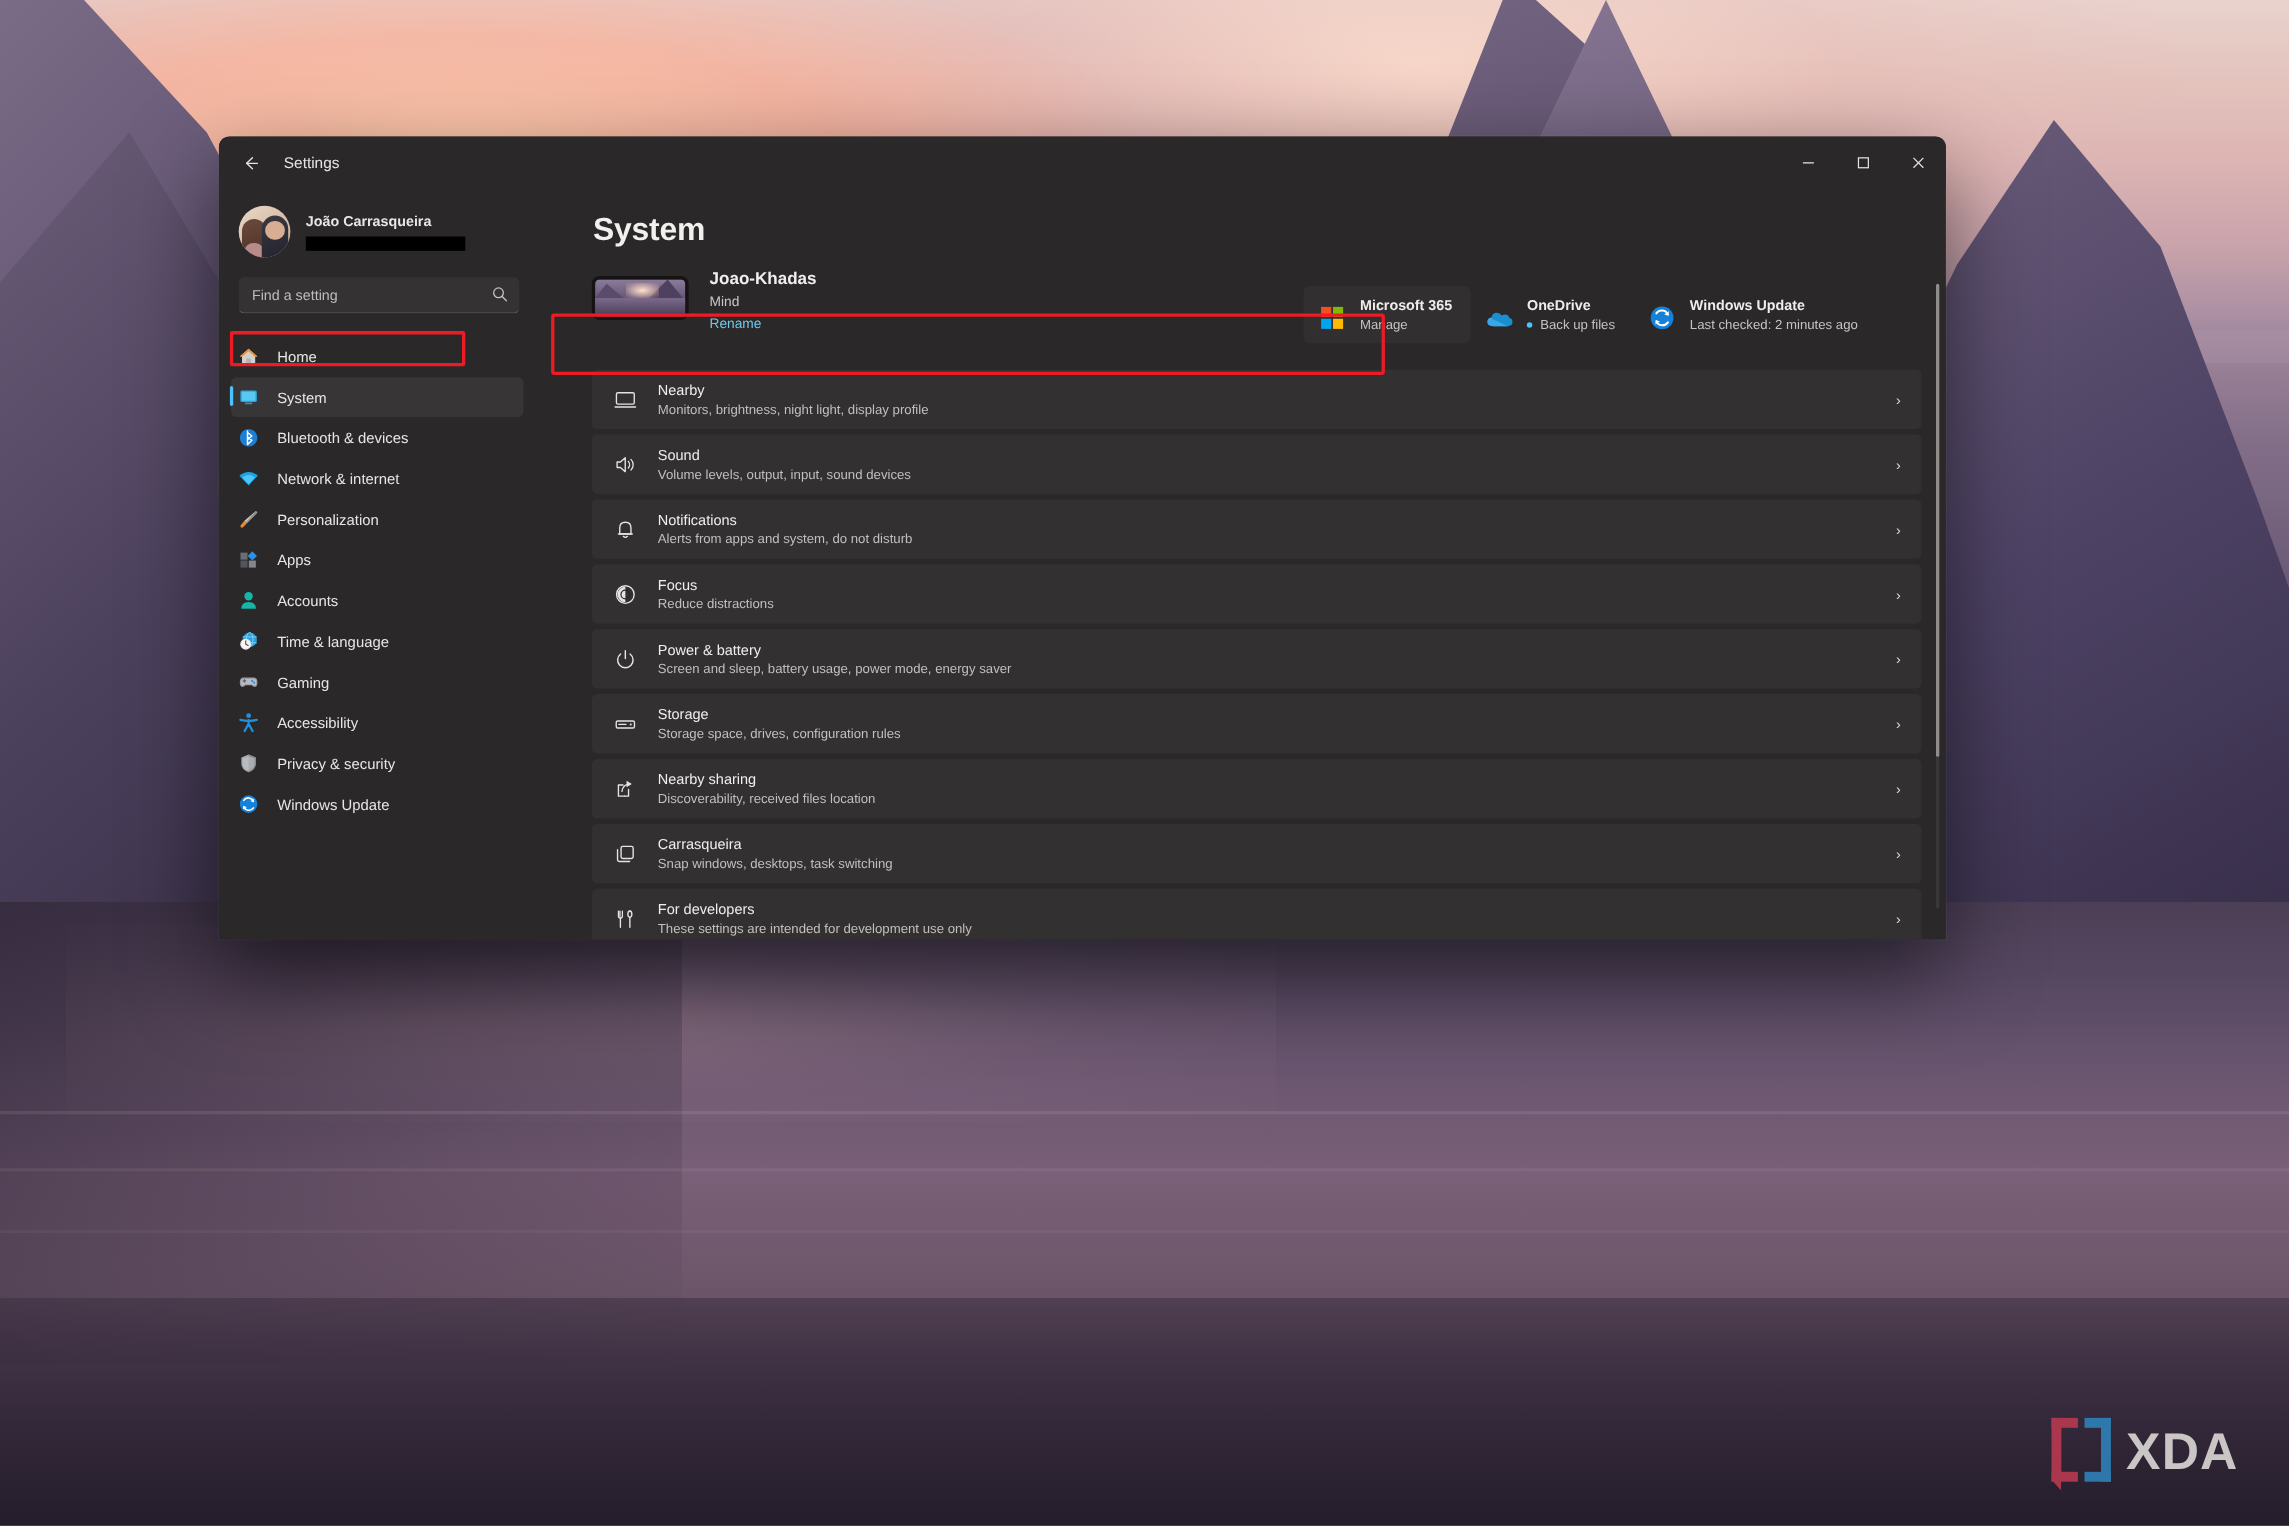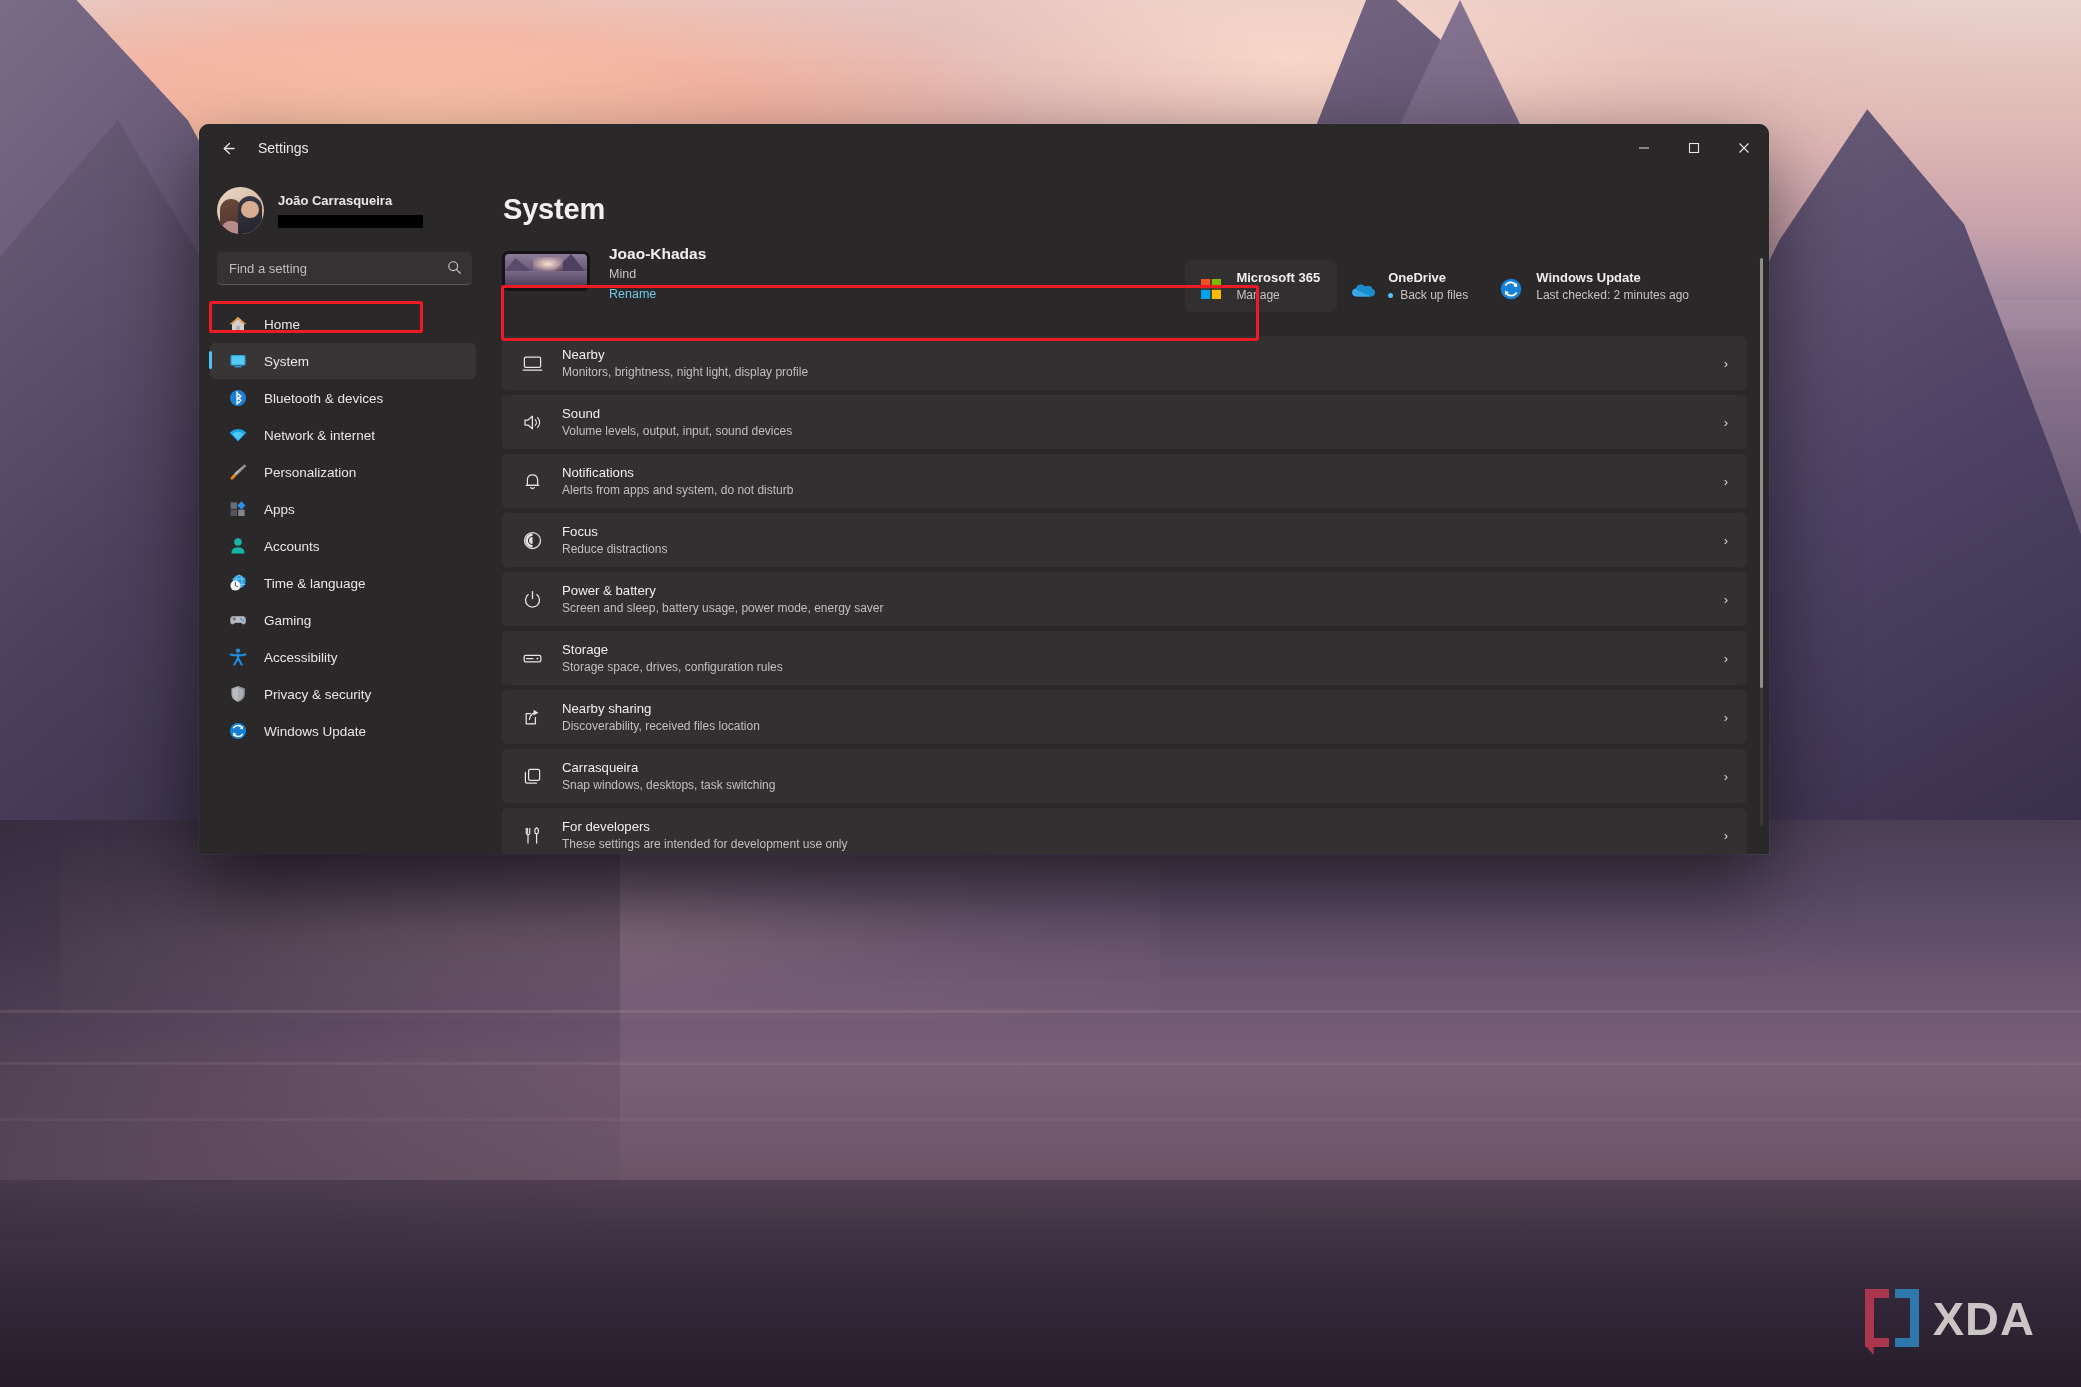--- a/index.html
+++ b/index.html
@@ -156,21 +156,21 @@
     position: absolute; right: 0; top: 0;
     display: flex; height: 48px;
   }
   .win-ctl {
     width: 50px; height: 48px;
     display: flex; align-items: center; justify-content: center;
     cursor: pointer;
   }
 
   
-  #window-body { display: flex; height: 682px; }
+  #window-body { display: flex; height: 682px; gap: 36px; }
 
   
   #sidebar {
     width: 291px; flex: 0 0 291px;
     padding: 0 0 0 0;
     background: #2b2829;
   }
   #user-block {
     display: flex; align-items: center;
     padding: 12px 0 0 18px;
@@ -223,21 +223,21 @@
   #search-icon {
     position: absolute; right: 10px; top: 8px;
     pointer-events: none;
   }
 
   #nav-list { margin-top: 21px; padding: 0 14px 0 11px; }
   .nav-item {
     position: relative;
     display: flex; align-items: center;
     height: 36px; margin-bottom: 1px;
-    padding-left: 18px;
+    padding-left: 6px;
     border-radius: 5px;
     cursor: pointer;
   }
   .nav-item.selected { background: #383536; }
   .nav-item.selected::before {
     content: ""; position: absolute; left: -1px; top: 8px;
     width: 3px; height: 18px; border-radius: 2px; background: #4cc2ff;
   }
   .nav-icon {
     width: 20px; height: 20px; flex: 0 0 20px;

